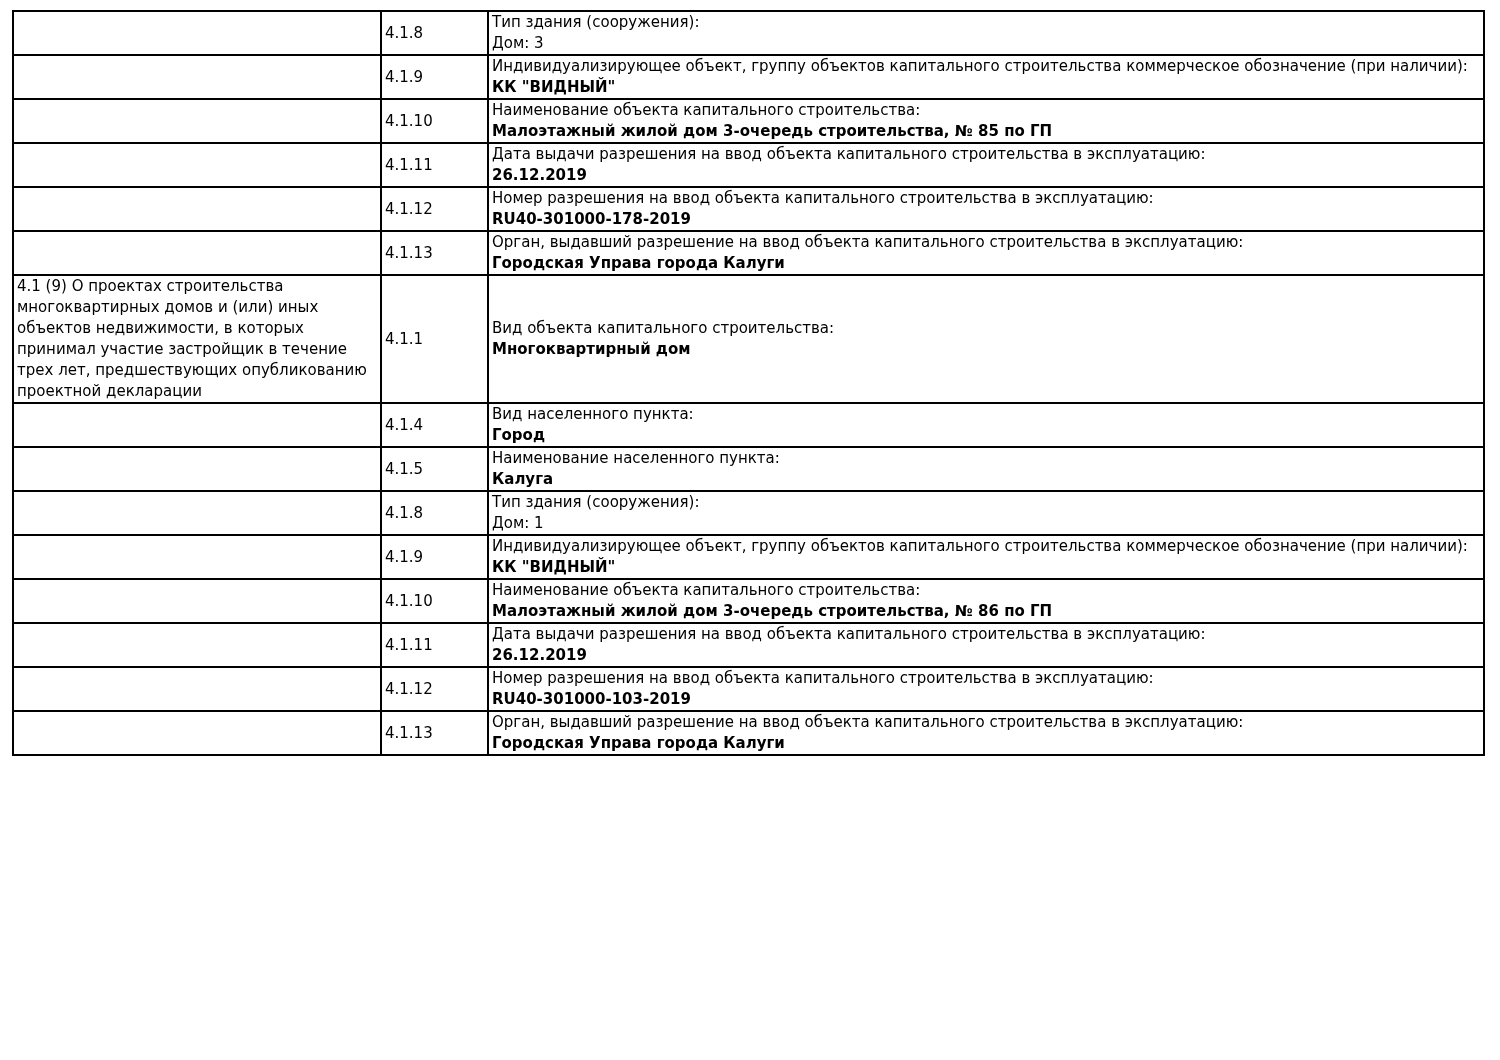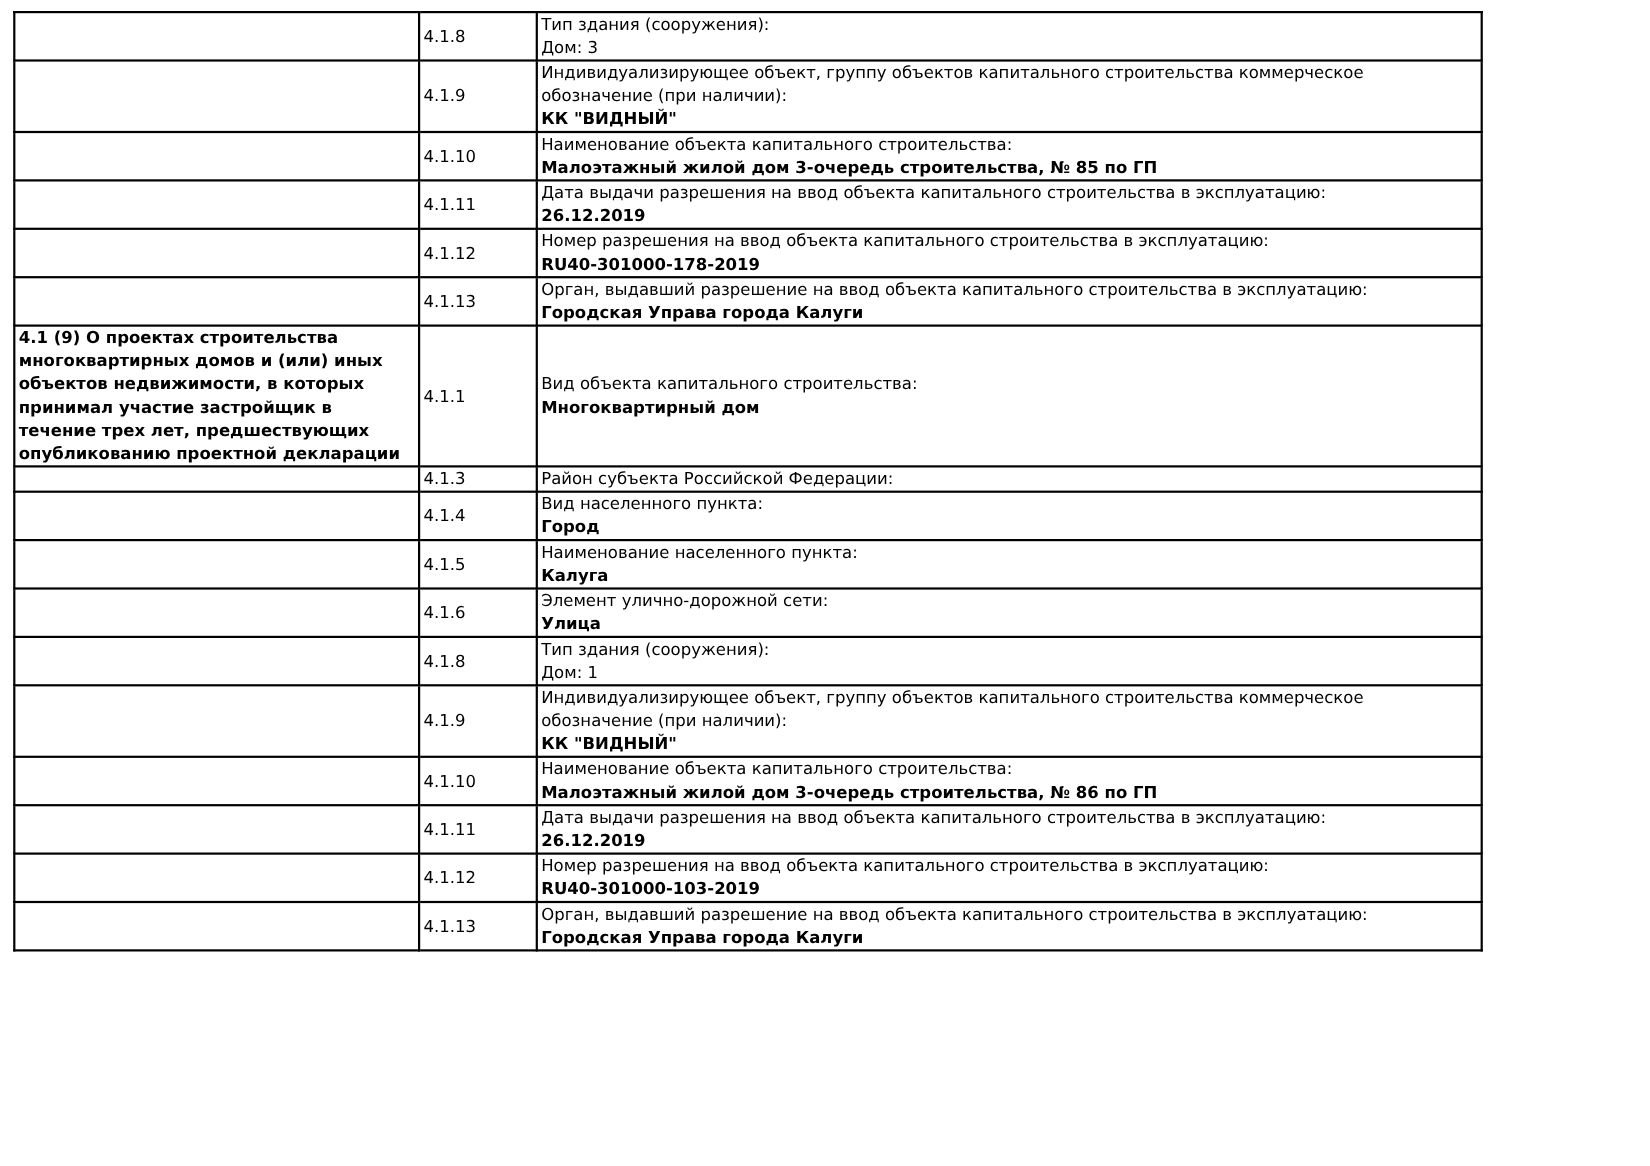--- a/index.html
+++ b/index.html
@@ -12,37 +12,36 @@
     background: #ffffff;
     color: #000000;
     font-family: "DejaVu Sans", "Liberation Sans", sans-serif;
     position: relative;
     overflow: hidden;
   }
   table.decl {
     position: absolute;
     left: 12px;
     top: 10px;
-    width: 1336px;
+    width: 1473px;
     border-collapse: collapse;
     table-layout: fixed;
   }
   table.decl td {
     border: 2px solid #000000;
     font-size: 15px;
     line-height: 21px;
     padding: 0 3px;
     vertical-align: middle;
     overflow: hidden;
     word-wrap: break-word;
   }
   td.section-cell {
     vertical-align: top;
     padding: 0 4px 0 4px;
-    font-weight: bold;
   }
   td.num-cell {
     vertical-align: middle;
     padding: 0 2px 0 4px;
   }
   td.content-cell {
     vertical-align: middle;
   }
   .field-value.bold {
     font-weight: bold;
@@ -109,48 +108,32 @@
       <tr>
     <td class="section-cell">4.1 (9) О проектах строительства многоквартирных домов и (или) иных объектов недвижимости, в которых принимал участие застройщик в течение трех лет, предшествующих опубликованию проектной декларации</td>
     <td class="num-cell"><span>4.1.1</span></td>
     <td class="content-cell">
       <div class="field-label">Вид объекта капитального строительства:</div>
       <div class="field-value bold">Многоквартирный дом</div>
     </td>
   </tr>
       <tr>
     <td class="section-cell"></td>
-    <td class="num-cell"><span>4.1.3</span></td>
-    <td class="content-cell">
-      <div class="field-label">Район субъекта Российской Федерации:</div>
-
-    </td>
-  </tr>
-      <tr>
-    <td class="section-cell"></td>
     <td class="num-cell"><span>4.1.4</span></td>
     <td class="content-cell">
       <div class="field-label">Вид населенного пункта:</div>
       <div class="field-value bold">Город</div>
     </td>
   </tr>
       <tr>
     <td class="section-cell"></td>
     <td class="num-cell"><span>4.1.5</span></td>
     <td class="content-cell">
       <div class="field-label">Наименование населенного пункта:</div>
       <div class="field-value bold">Калуга</div>
-    </td>
-  </tr>
-      <tr>
-    <td class="section-cell"></td>
-    <td class="num-cell"><span>4.1.6</span></td>
-    <td class="content-cell">
-      <div class="field-label">Элемент улично-дорожной сети:</div>
-      <div class="field-value bold">Улица</div>
     </td>
   </tr>
       <tr>
     <td class="section-cell"></td>
     <td class="num-cell"><span>4.1.8</span></td>
     <td class="content-cell">
       <div class="field-label">Тип здания (сооружения):</div>
       <div class="field-value">Дом: 1</div>
     </td>
   </tr>

